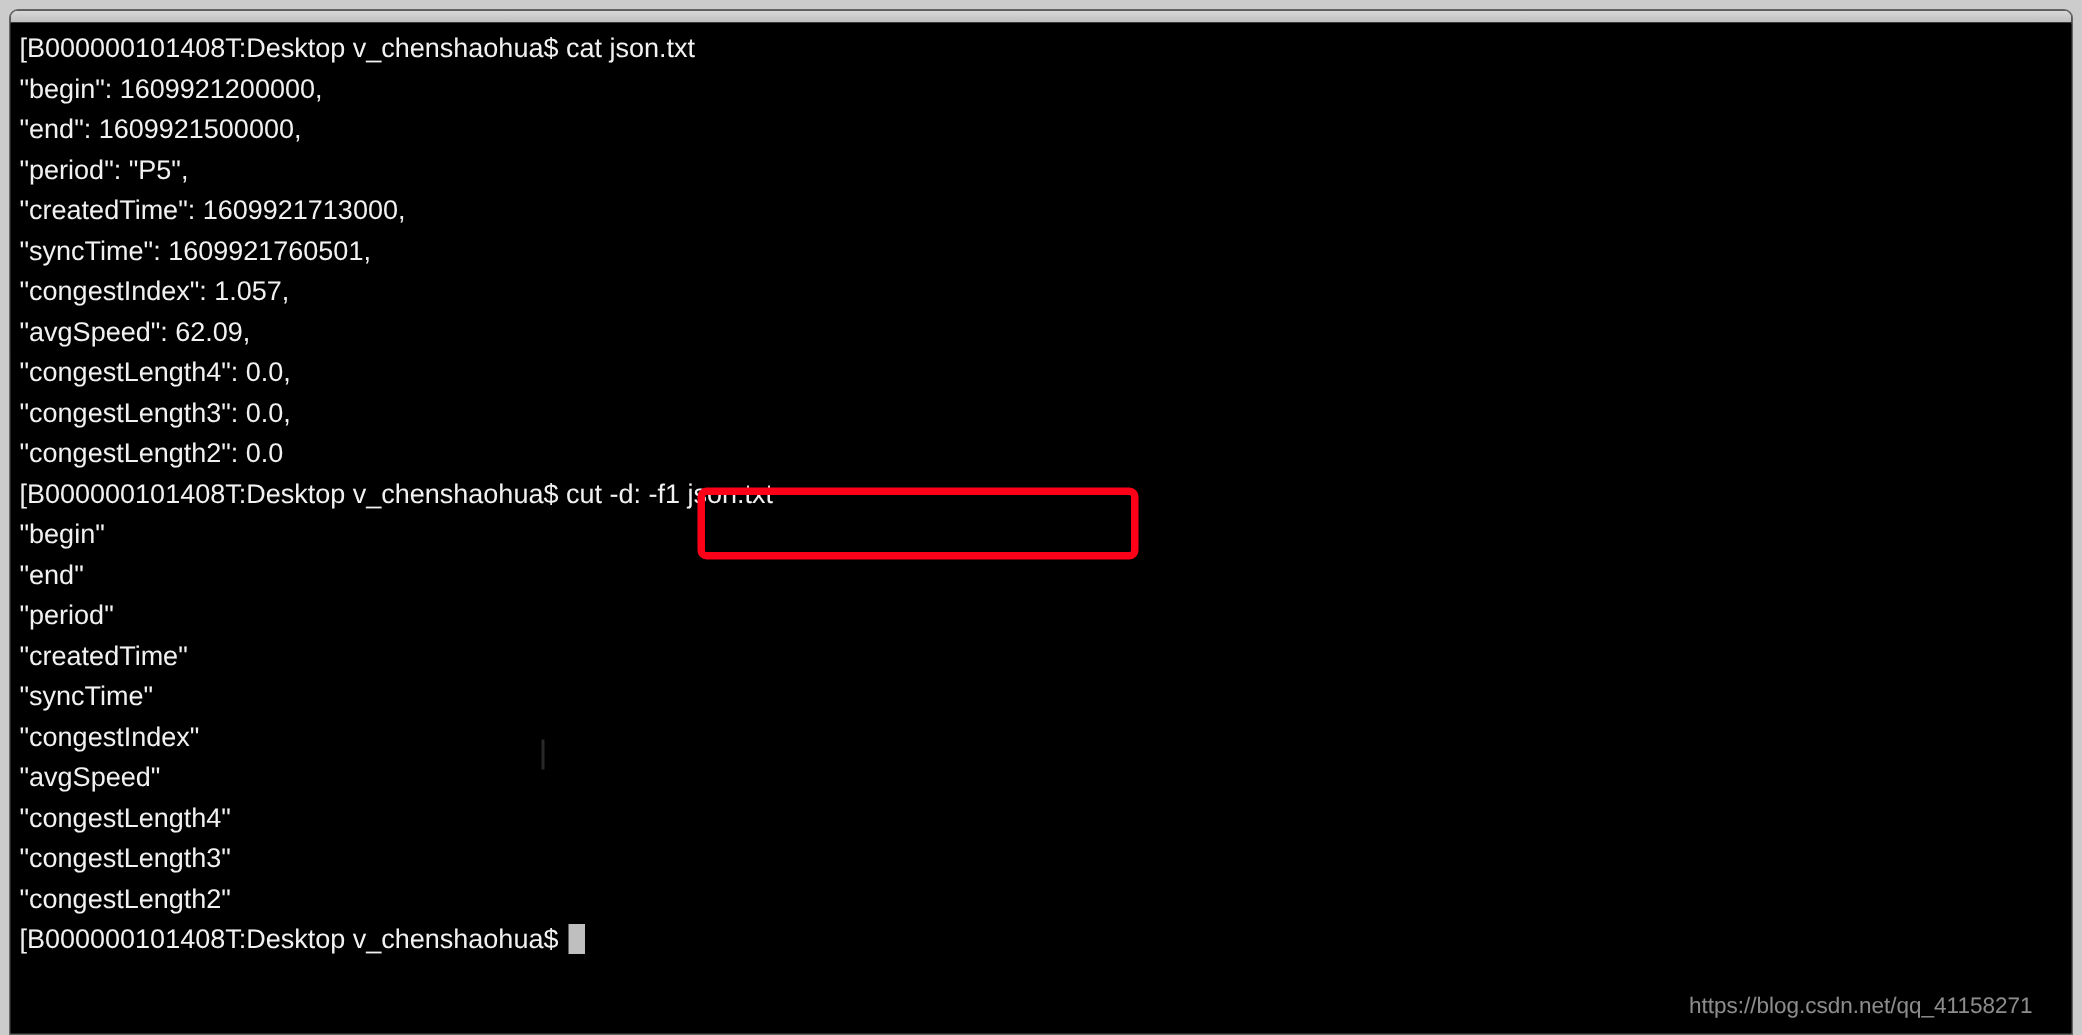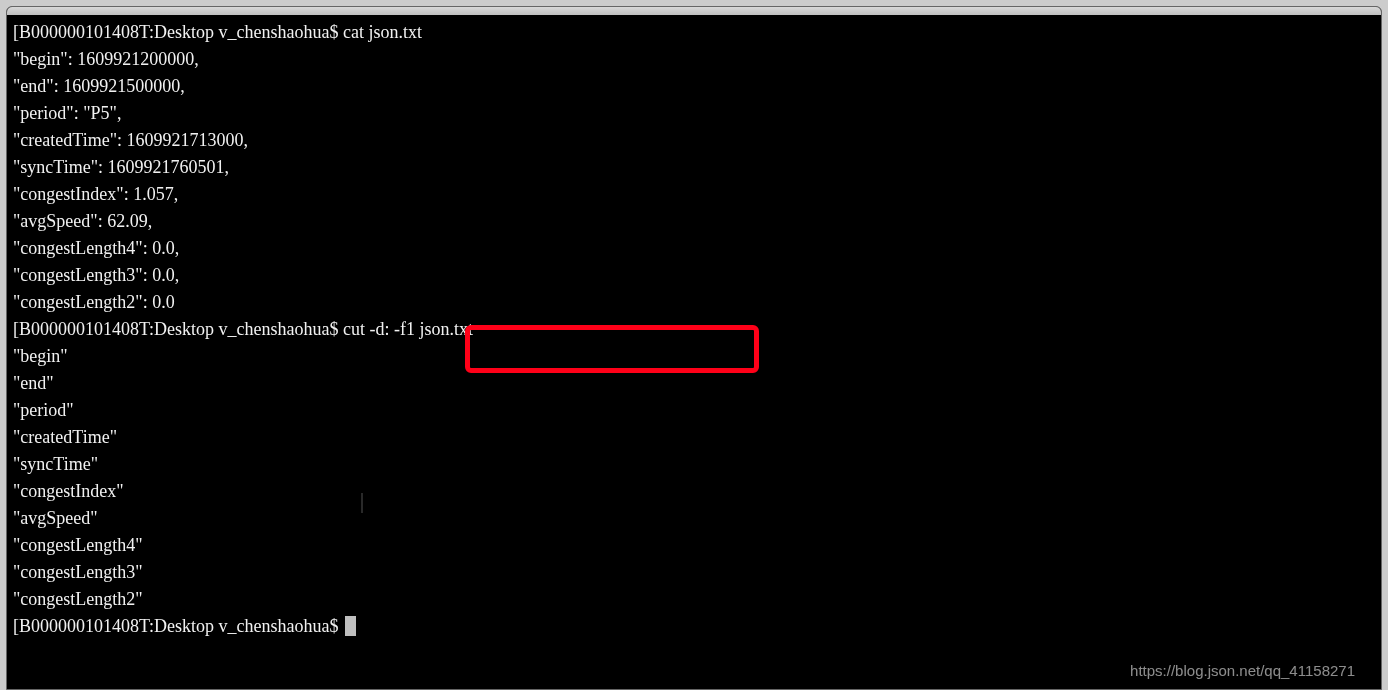--- a/index.html
+++ b/index.html
@@ -1,18 +1,18 @@
 <!DOCTYPE html>
 <html><head>
 <meta charset="utf-8">
 <style>
   html,body{margin:0;padding:0;width:1388px;height:690px;overflow:hidden;background:#ccc;}
   .window{position:absolute;left:6px;top:6px;right:6px;bottom:0;border:1px solid #666;border-radius:6px 6px 0 0;overflow:hidden;background:#000;}
   .titlebar{height:8px;background:linear-gradient(#d8d8d8,#bfbfbf);border-bottom:1px solid #888;}
-  .term{position:absolute;left:0;right:0;top:8px;bottom:0;background:#000;font-family:Liberation Serif, serif;font-size:18px;line-height:27px;color:#f1f1f1;padding:4px 6px;box-sizing:border-box;white-space:pre;}
+  .term{position:absolute;left:0;right:0;top:8px;bottom:0;background:#000;font-family:Liberation Sans, sans-serif;font-size:18px;line-height:27px;color:#f1f1f1;padding:4px 6px;box-sizing:border-box;white-space:pre;}
   .faded-toolbar{position:absolute;top:134px;left:0;right:0;height:88px;background:#1b1b1b;opacity:0.28;pointer-events:none;}
   .faded-tabs{position:absolute;top:210px;left:0;right:0;height:18px;background:#2a2a2a;opacity:0.28;pointer-events:none;}
   .faded-menu{position:absolute;top:134px;left:340px;color:#c9c9c9;font-family:Arial,sans-serif;font-size:12px;opacity:0.35;pointer-events:none;}
   .faded-menu span{margin-right:22px;}
   .faded-btns{position:absolute;top:160px;left:140px;display:flex;gap:26px;opacity:0.35;pointer-events:none;}
   .faded-btns div{width:32px;text-align:center;color:#bcbcbc;font-family:Arial,sans-serif;font-size:10px;}
   .faded-btns div .ic{width:26px;height:26px;margin:0 auto 2px;border:1px solid #555;border-radius:4px;background:#333;}
   .faded-btns-right{position:absolute;top:160px;right:16px;display:flex;gap:26px;opacity:0.35;pointer-events:none;}
   .faded-btns-right div{width:32px;text-align:center;color:#bcbcbc;font-family:Arial,sans-serif;font-size:10px;}
   .faded-btns-right div .ic{width:26px;height:26px;margin:0 auto 2px;border:1px solid #555;border-radius:4px;background:#333;}
@@ -81,14 +81,14 @@
 
 saslauth
 postfix</div>
 
   <div class="term" id="term"><span class="term-line">[B000000101408T:Desktop v_chenshaohua$ cat json.txt</span><span class="term-line">"begin": 1609921200000,</span><span class="term-line">"end": 1609921500000,</span><span class="term-line">"period": "P5",</span><span class="term-line">"createdTime": 1609921713000,</span><span class="term-line">"syncTime": 1609921760501,</span><span class="term-line">"congestIndex": 1.057,</span><span class="term-line">"avgSpeed": 62.09,</span><span class="term-line">"congestLength4": 0.0,</span><span class="term-line">"congestLength3": 0.0,</span><span class="term-line">"congestLength2": 0.0</span><span class="term-line">[B000000101408T:Desktop v_chenshaohua$ cut -d: -f1 json.txt</span><span class="term-line">"begin"</span><span class="term-line">"end"</span><span class="term-line">"period"</span><span class="term-line">"createdTime"</span><span class="term-line">"syncTime"</span><span class="term-line">"congestIndex"</span><span class="term-line">"avgSpeed"</span><span class="term-line">"congestLength4"</span><span class="term-line">"congestLength3"</span><span class="term-line">"congestLength2"</span><span class="term-line">[B000000101408T:Desktop v_chenshaohua$ <span class="cursor"></span></span></div>
 
   <div class="highlight-box" style="left:458px;top:318px;width:284px;height:38px;"></div>
 
   <div class="ibeam" style="left:354px;top:486px;"></div>
 
-  <div class="watermark">https://blog.json.net/qq_41158271</div>
+  <div class="watermark">https://blog.csdn.net/qq_41158271</div>
 </div>
 
 </body></html>

